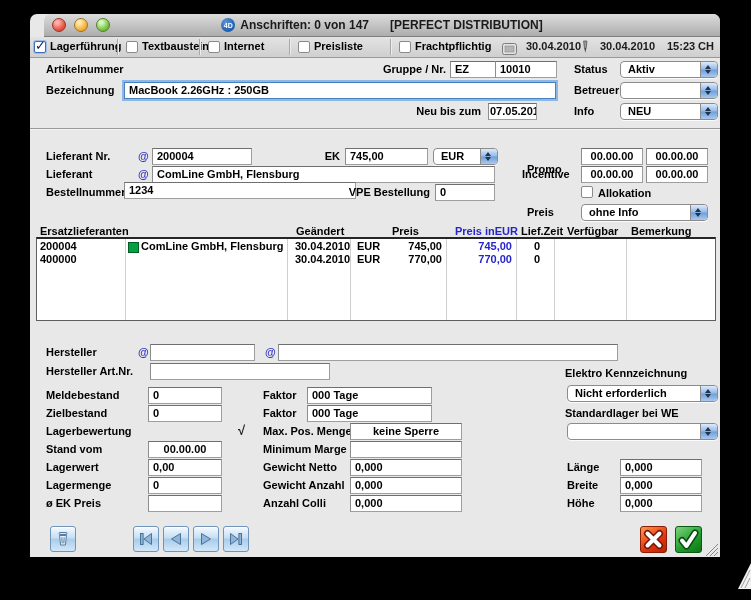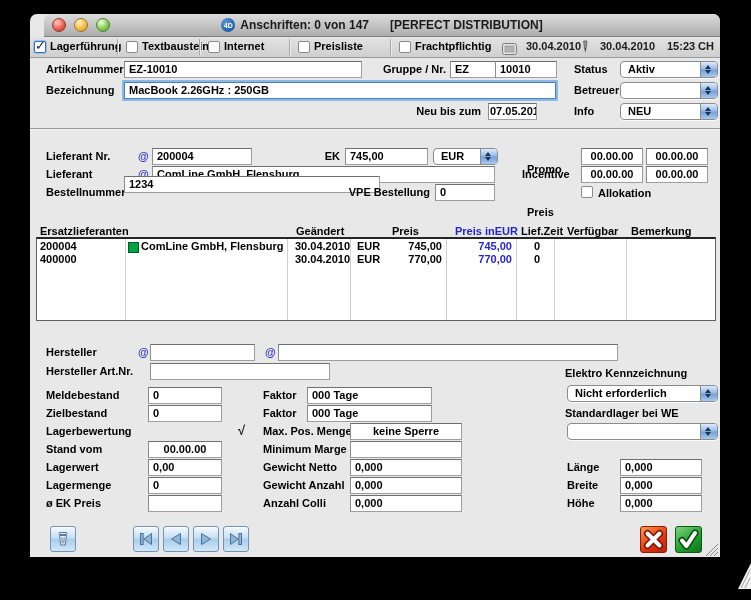--- a/index.html
+++ b/index.html
@@ -144,21 +144,20 @@
           <path d="M3.6 1 L7 1 L6.1 8.6 L4.5 8.6 Z" fill="#9a9a9a" stroke="#4c4c4c" stroke-width="0.7"></path>
           <path d="M4.5 8.6 L6.1 8.6 L5.3 12.8 Z" fill="#2e2e2e"></path>
         </svg>
     </span>
     <span class="tb-date" style="left:570px">30.04.2010</span>
     <span class="tb-date" style="left:637px">15:23</span>
     <span class="tb-date" style="left:668px">CH</span>
   </div>
 
   <span class="lbl" style="left:16px;top:49px">Artikelnummer</span>
-  <div class="inp" style="left:94px;top:47px;width:238px">EZ-10010</div>
   <span class="lbl r" style="left:346px;top:49px;width:70px">Gruppe / Nr.</span>
   <div class="inp" style="left:420px;top:47px;width:59px">EZ</div>
   <div class="inp r" style="left:465px;top:47px;width:62px">10010</div>
   <span class="lbl" style="left:544px;top:49px">Status</span>
   <div class="popup" style="left:590px;top:47px;width:98px">
     <span>Aktiv</span>
     <span class="arrows"></span>
   </div>
 
   <span class="lbl" style="left:16px;top:70px">Bezeichnung</span>
@@ -193,27 +192,31 @@
   <div class="inp c" style="left:616px;top:134px;width:62px">00.00.00</div>
 
   <span class="lbl" style="left:16px;top:154px">Lieferant</span>
   <span class="at" style="left:108px;top:154px">@</span>
   <div class="inp" style="left:122px;top:152px;width:343px">ComLine GmbH, Flensburg</div>
   <span class="lbl" style="left:492px;top:154px">Incentive</span>
   <div class="inp c" style="left:551px;top:152px;width:62px">00.00.00</div>
   <div class="inp c" style="left:616px;top:152px;width:62px">00.00.00</div>
 
   <span class="lbl" style="left:16px;top:172px">Bestellnummer</span>
-  <div class="inp" style="left:94px;top:162px;width:256px">1234</div>
+  <div class="inp" style="left:94px;top:168px;width:232px">1234</div>
   <span class="lbl r" style="left:318px;top:172px;width:82px">VPE Bestellung</span>
   <div class="inp r" style="left:405px;top:170px;width:60px">0</div>
   <span class="cbx" style="left:551px;top:172px"></span>
   <span class="lbl" style="left:568px;top:173px">Allokation</span>
 
   <span class="lbl" style="left:497px;top:192px">Preis</span>
+  <div class="popup" style="left:551px;top:190px;width:127px">
+    <span>ohne Info</span>
+    <span class="arrows"></span>
+  </div>
 
   <div class="thead">
     <span class="lbl" style="left:10px;top:211px">Ersatzlieferanten</span>
     <span class="lbl" style="left:266px;top:211px">Geändert</span>
     <span class="lbl" style="left:362px;top:211px">Preis</span>
     <span class="lbl blue" style="left:425px;top:211px">Preis inEUR</span>
     <span class="lbl" style="left:491px;top:211px">Lief.Zeit</span>
     <span class="lbl" style="left:537px;top:211px">Verfügbar</span>
     <span class="lbl" style="left:601px;top:211px">Bemerkung</span>
   </div>

